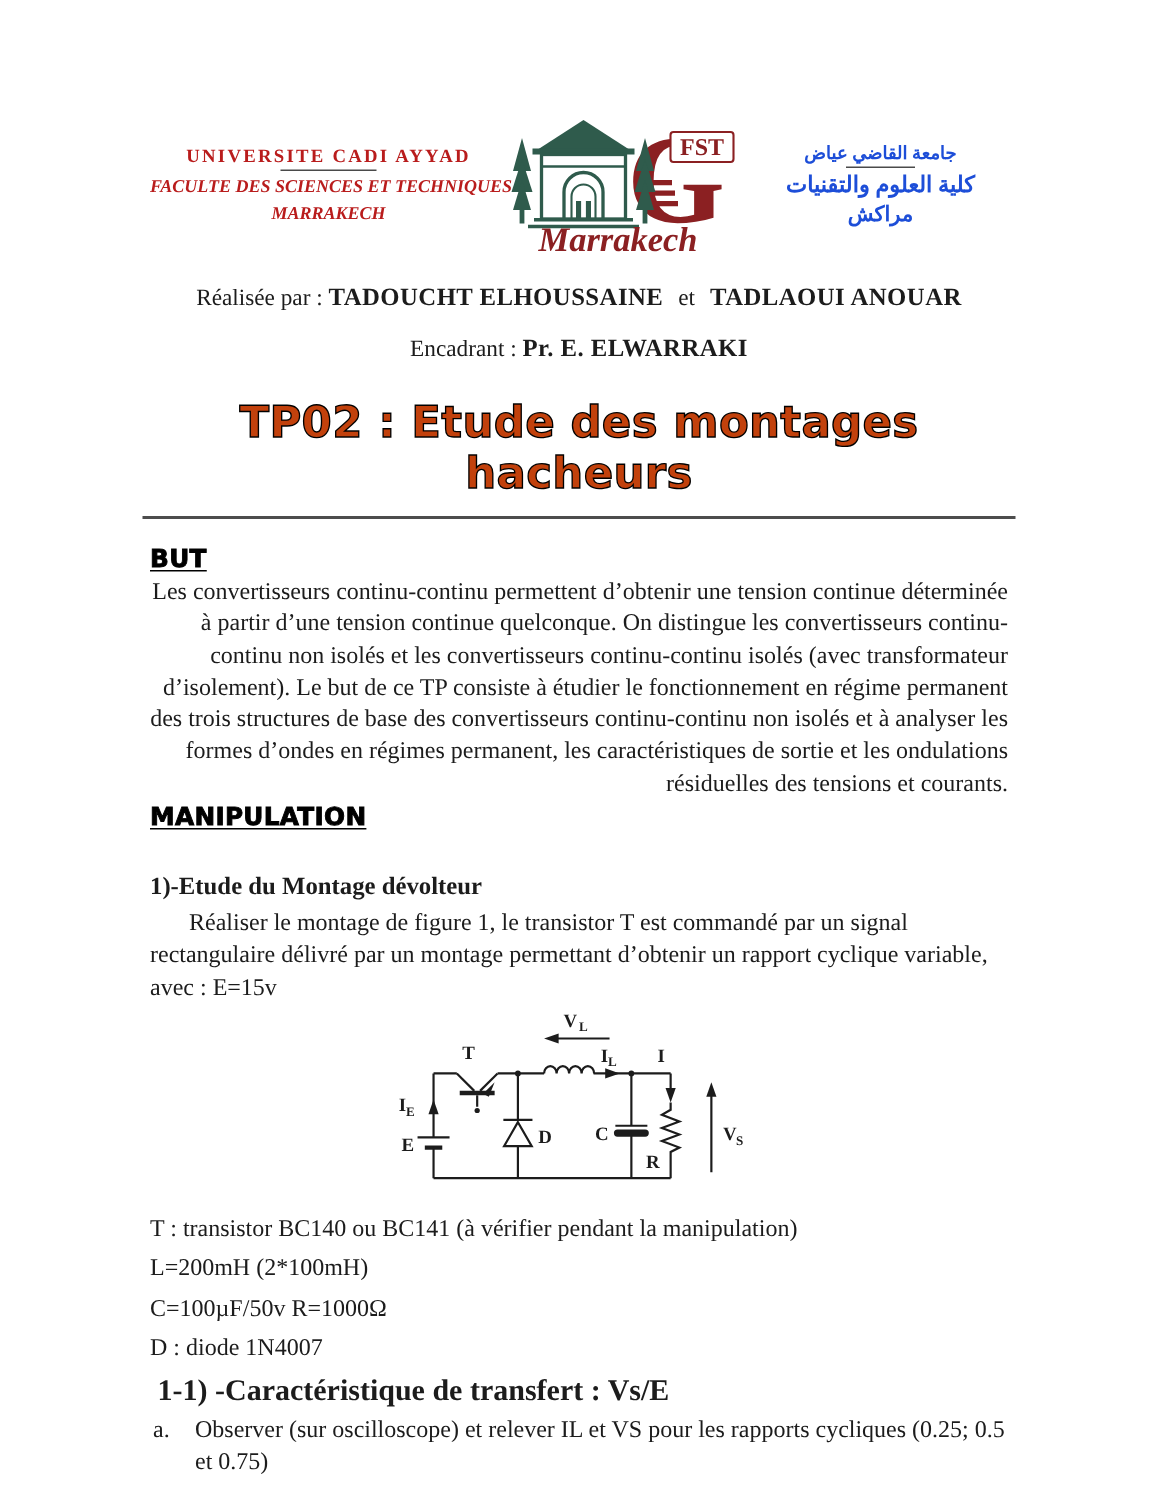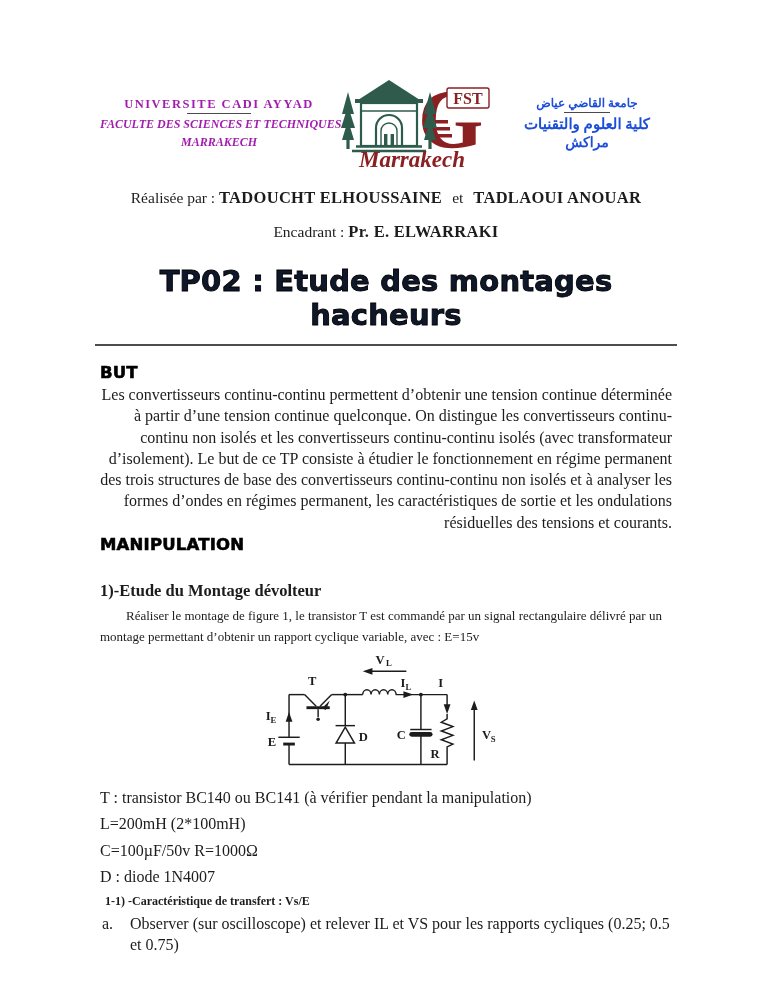--- a/index.html
+++ b/index.html
@@ -10,21 +10,21 @@
     margin:0 auto;
     background:#ffffff;
     overflow:hidden;
     color:#1c1c1c;
     font-family:"Liberation Serif", serif;
   }
   .content { position:absolute; left:100px; top:0; width:572px; }
 
   
   .header { margin-top:76px; display:flex; align-items:center; height:94px; }
-  .univ-left { width:238px; text-align:center; color:#a21caf; }
+  .univ-left { width:238px; text-align:center; color:#b91c1c; }
   .univ-left .l1 { font-size:12.5px; font-weight:bold; letter-spacing:1.5px; white-space:nowrap; }
   .ul-mid { width:64px; height:0; border-bottom:1.3px solid #4a4a4a; margin:1px auto 3px auto; }
   .univ-left .l2 { font-size:12px; font-weight:bold; font-style:italic; white-space:nowrap; }
   .univ-left .l3 { font-size:12px; font-weight:bold; font-style:italic; margin-top:3px; }
   .logo-box { width:168px; height:94px; flex:0 0 auto; margin-left:-4px; }
   .univ-right { flex:1; text-align:center; color:#1d4ed8; direction:rtl; }
   .univ-right .a1 { font-size:12px; font-weight:bold; }
   .ar-mid { width:46px; height:0; border-bottom:1.2px solid #4a4a4a; margin:1px auto 2px auto; }
   .univ-right .a2 { font-size:15px; font-weight:bold; letter-spacing:1px; }
   .univ-right .a3 { font-size:14px; font-weight:bold; margin-top:1px; letter-spacing:2px; }
@@ -38,49 +38,50 @@
   .year { font-size:15.5px; margin-top:15px; }
 
   
   .doc-title {
     margin-top:22px;
     text-align:center;
     font-family:"DejaVu Sans", sans-serif;
     font-weight:800;
     font-size:29px;
     letter-spacing:0.2px;
-    color:#0f172a;
+    color:#c2410c;
     -webkit-text-stroke:0.9px #000;
   }
   .title-rule { margin-top:12px; border-top:2px solid #4d4d4d; width:582px; margin-left:-5px; }
 
   
   .h-ultra {
     font-family:"DejaVu Sans", sans-serif;
     font-weight:800;
     font-size:16.5px;
     color:#000;
+    text-decoration:underline;
     text-underline-offset:2px;
     -webkit-text-stroke:0.6px #000;
     letter-spacing:0.2px;
   }
   .but-h { margin-top:17px; }
   .body-par { font-size:16px; line-height:21.3px; margin-top:2px; text-align:right; }
   .manip-h { margin-top:2px; }
 
   .part1-h { margin-top:27px; font-size:16.5px; font-weight:bold; }
-  .part1-par { font-size:13px; line-height:21.3px; margin-top:4px; text-indent:26px; }
+  .part1-par { font-size:16px; line-height:21.3px; margin-top:4px; text-indent:26px; }
 
   
   .figure-wrap { text-align:center; margin-top:2px; }
   .fig-caption { text-align:center; font-size:16px; margin-top:3px; }
 
   .comp-line { font-size:16px; line-height:26.5px; }
   .comp-first { margin-top:3px; }
-  .part11-h { font-size:12px; font-weight:bold; margin-top:3px; padding-left:5px; }
+  .part11-h { font-size:20px; font-weight:bold; margin-top:3px; padding-left:5px; }
 
   .item-a { display:flex; margin-top:4px; font-size:16px; line-height:21.3px; }
   .item-a .marker { width:30px; flex:0 0 auto; padding-left:2px; }
   .item-a .txt { flex:1; }
 
   svg text { font-family:"Liberation Serif", serif; }
 </style>
 </head>
 <body>
 

